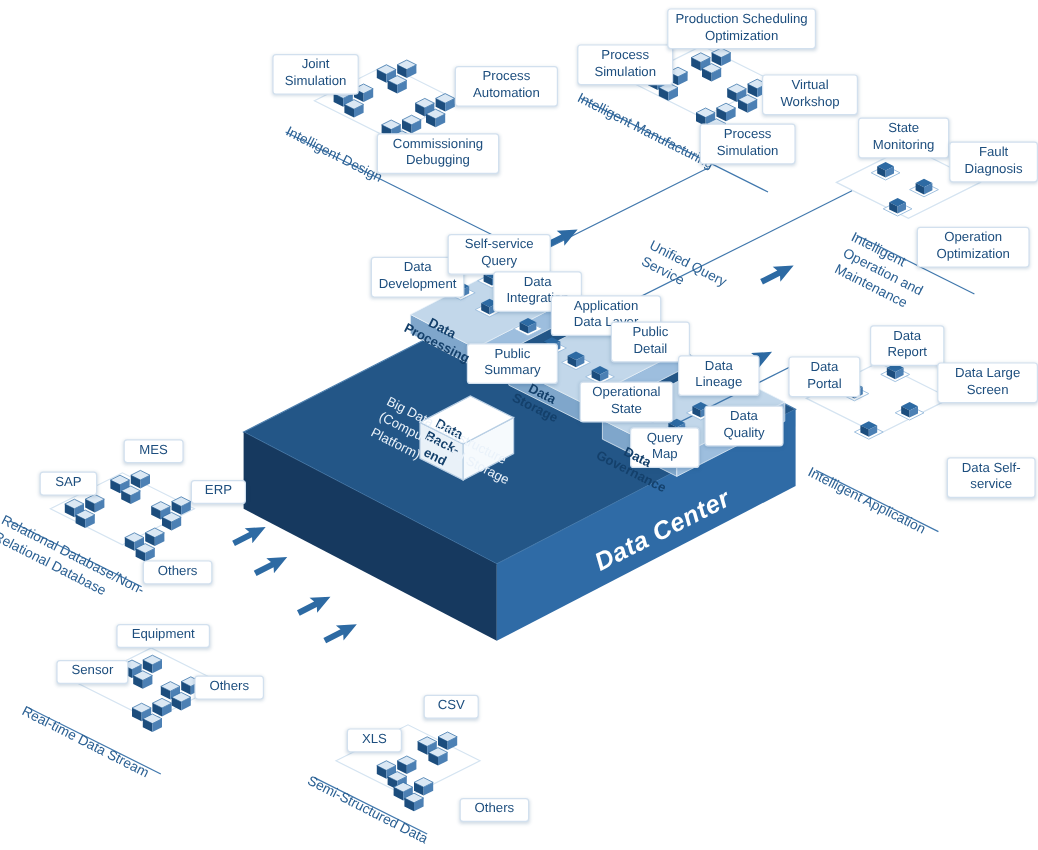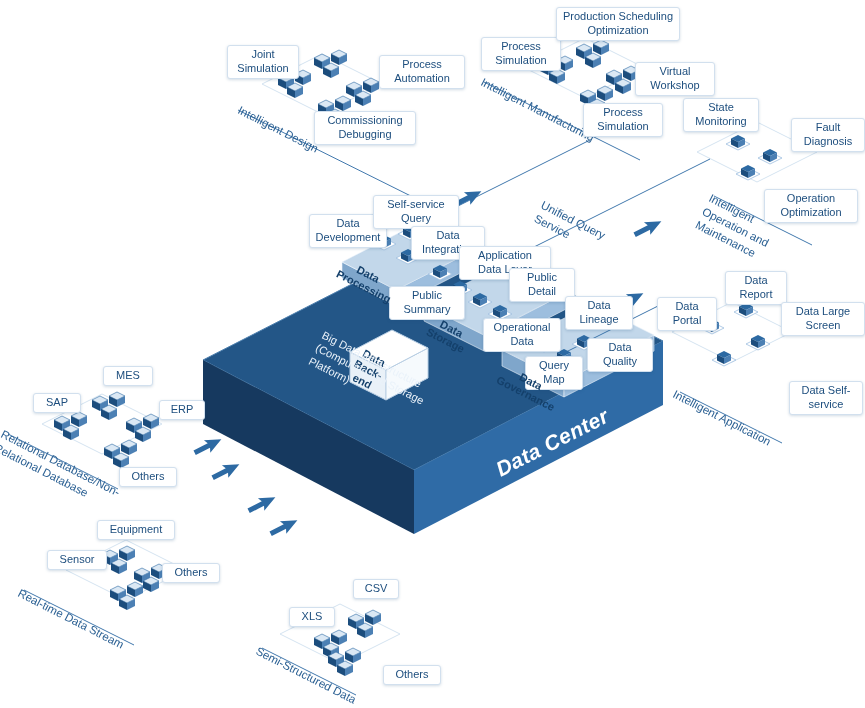--- a/index.html
+++ b/index.html
@@ -155,21 +155,21 @@
   <div class="label" style="left:379px;top:55px;width:74px">Process Automation</div>
   <div class="label" style="left:314px;top:111px;width:90px">Commissioning Debugging</div>
   <div class="axis" style="left:242px;top:103px">Intelligent Design</div>
 
   <div class="label" style="left:481px;top:37px;width:68px">Process Simulation</div>
   <div class="label" style="left:556px;top:7px;width:112px">Production Scheduling Optimization</div>
   <div class="label" style="left:635px;top:62px;width:68px">Virtual Workshop</div>
   <div class="label" style="left:583px;top:103px;width:68px">Process Simulation</div>
   <div class="axis" style="left:485px;top:75px">Intelligent Manufacturing</div>
 
-  <div class="label" style="left:683px;top:98px;width:64px">State Monitoring</div>
+  <div class="label" style="left:715px;top:98px;width:64px">State Monitoring</div>
   <div class="label" style="left:791px;top:118px;width:62px">Fault Diagnosis</div>
   <div class="label" style="left:764px;top:189px;width:82px">Operation Optimization</div>
   <div class="axis wrap" style="left:713px;top:191px;width:100px">Intelligent Operation and Maintenance</div>
 
   <div class="label" style="left:725px;top:271px;width:50px">Data Report</div>
   <div class="label" style="left:781px;top:302px;width:72px">Data Large Screen</div>
   <div class="label" style="left:657px;top:297px;width:48px">Data Portal</div>
   <div class="label" style="left:789px;top:381px;width:62px">Data Self-service</div>
   <div class="axis" style="left:677px;top:387px">Intelligent Application</div>
 
@@ -188,21 +188,21 @@
   <div class="label" style="left:353px;top:579px;width:34px">CSV</div>
   <div class="label" style="left:383px;top:665px;width:46px">Others</div>
   <div class="axis" style="left:260px;top:644px">Semi-Structured Data</div>
 
   <div class="label" style="left:309px;top:214px;width:66px">Data Development</div>
   <div class="label" style="left:373px;top:195px;width:74px">Self-service Query</div>
   <div class="label" style="left:411px;top:226px;width:62px">Data Integration</div>
   <div class="label" style="left:459px;top:246px;width:80px">Application Data Layer</div>
   <div class="label" style="left:389px;top:286px;width:64px">Public Summary</div>
   <div class="label" style="left:509px;top:268px;width:54px">Public Detail</div>
-  <div class="label" style="left:483px;top:318px;width:66px">Operational Data</div>
+  <div class="label" style="left:483px;top:318px;width:66px">Operational State</div>
   <div class="label" style="left:565px;top:296px;width:56px">Data Lineage</div>
   <div class="label" style="left:525px;top:356px;width:46px">Query Map</div>
   <div class="label" style="left:587px;top:338px;width:54px">Data Quality</div>
 
   <div class="tier" style="left:346px;top:256px;width:56px">Data Processing</div>
   <div class="tier" style="left:432px;top:312px;width:50px">Data Storage</div>
   <div class="tier" style="left:506px;top:362px;width:62px">Data Governance</div>
   <div class="tier" style="left:360px;top:344px;width:38px">Data Back-end</div>
   <div class="psub" style="left:326px;top:328px;width:166px">Big Data Infrastructure (Computing and Storage Platform)</div>
   <div class="ptitle" style="left:492px;top:460px">Data Center</div>

